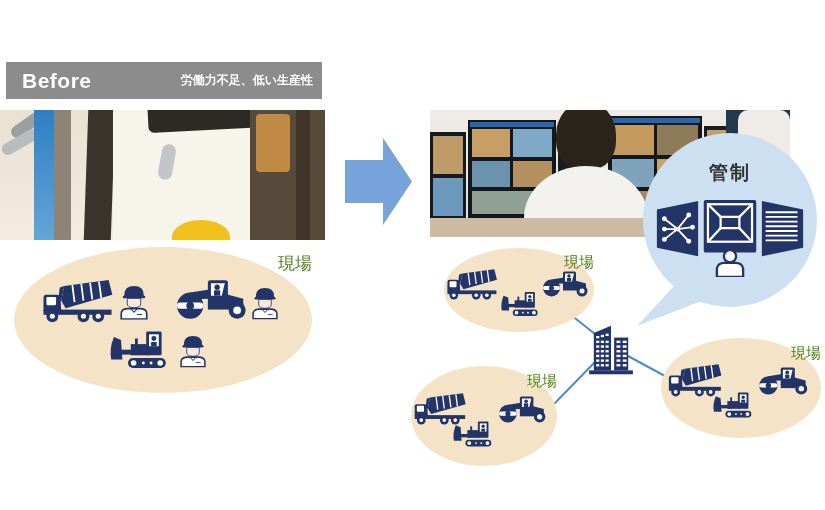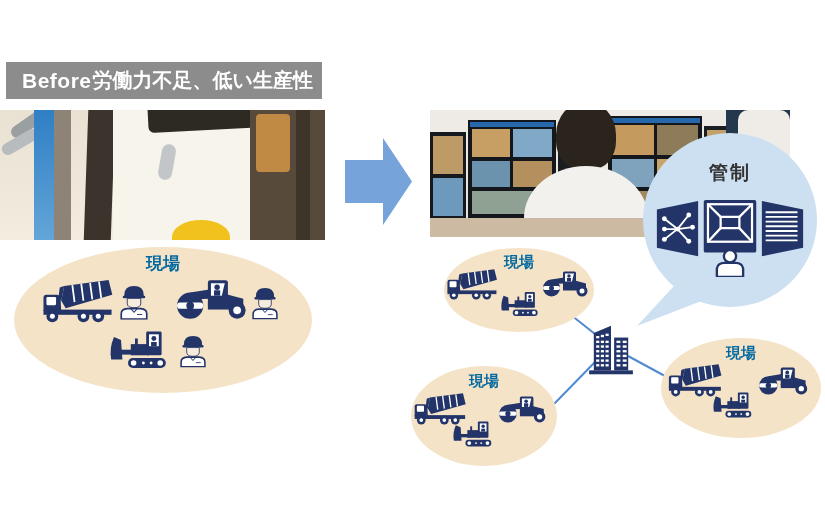--- a/index.html
+++ b/index.html
@@ -2,26 +2,26 @@
 <html><head>
 <meta charset="utf-8">
 <style>
   html,body{margin:0;padding:0;background:#fff;}
   .canvas{position:relative;width:825px;height:510px;background:#fff;overflow:hidden;
           font-family:"Liberation Sans","DejaVu Sans",sans-serif;}
   .abs{position:absolute;}
   
   .hdr{display:flex;align-items:center;color:#fff;}
   .hdr-main{font-size:21px;font-weight:bold;letter-spacing:.5px;}
-  .hdr-sub{font-size:20px;font-weight:bold;margin-left:auto;white-space:nowrap;}
+  .hdr-sub{font-size:12px;font-weight:bold;margin-left:auto;white-space:nowrap;}
   .hdr-before{left:6px;top:62px;width:316px;height:37px;background:#8c8c8c;padding:0 9px 0 16px;box-sizing:border-box;}
   .hdr-after{left:430px;top:62px;width:361px;height:38px;background:#1766c5;padding:0 8px 0 14px;box-sizing:border-box;}
   
   .site{border-radius:50%;background:#f5e3c8;}
-  .site-label{font-weight:bold;color:#0369a1;text-align:center;}
+  .site-label{font-weight:normal;color:#4d7c0f;text-align:right;}
   .lbl-big{font-size:17px;}
   .lbl-sm{font-size:15px;}
   
   .photo{overflow:hidden;}
   .bp{background:linear-gradient(180deg,#e9e1d2,#f3ecdf);}
   .ap{background:linear-gradient(180deg,#efece7,#e4dfd8);}
   .ctl-label{font-size:19px;font-weight:bold;color:#333;text-align:center;letter-spacing:2px;}
   svg{display:block;}
 </style>
 </head>

